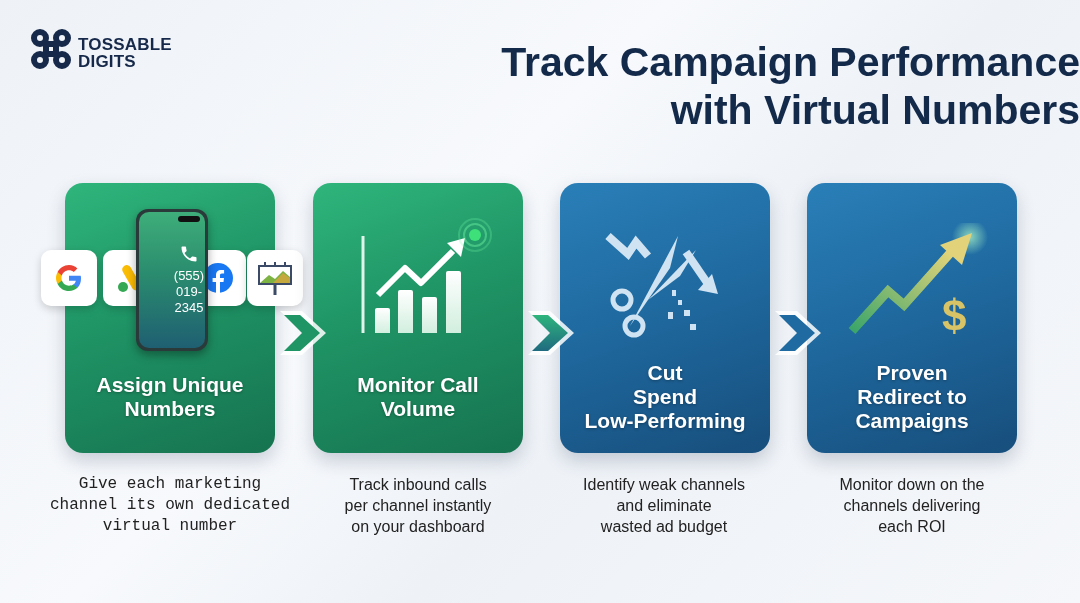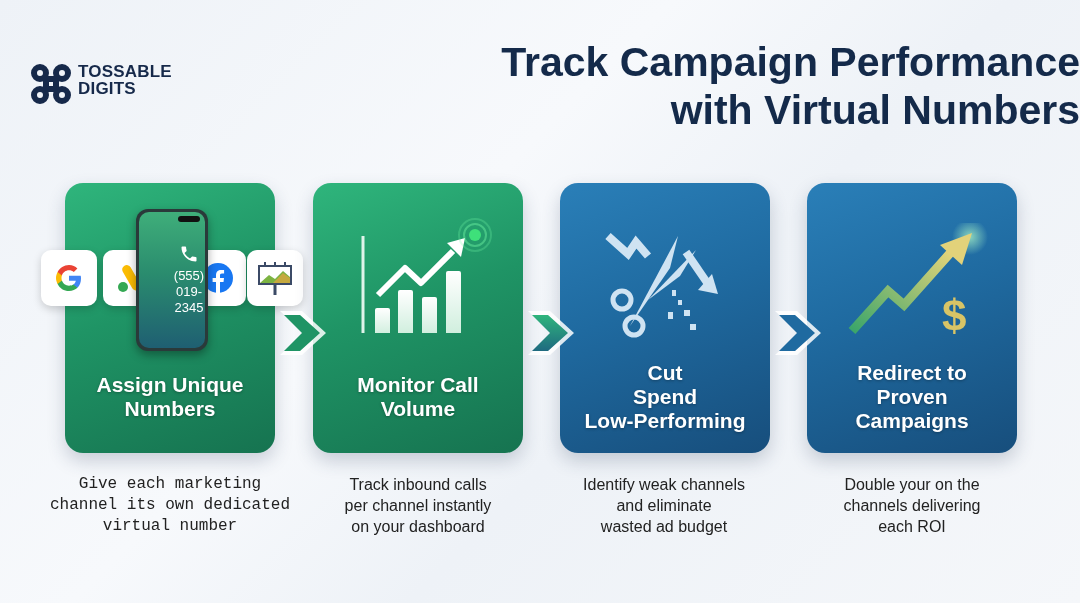--- a/index.html
+++ b/index.html
@@ -3,21 +3,21 @@
 <meta charset="utf-8">
 <style>
   * { box-sizing: border-box; margin: 0; padding: 0; }
   html, body { width: 1080px; height: 603px; overflow: hidden; }
   body {
     font-family: "Liberation Sans", "DejaVu Sans", sans-serif;
     background: linear-gradient(135deg, #eef2f7 0%, #f7f9fc 40%, #eef2f7 60%, #f5f7fa 100%);
     position: relative;
     color: #1a2a44;
   }
-  .logo { position: absolute; left: 30px; top: 28px; display: flex; align-items: flex-start; gap: 6px; margin-top: 35px; }
+  .logo { position: absolute; left: 30px; top: 28px; display: flex; align-items: flex-end; gap: 6px; }
   .logo svg { width: 42px; height: 42px; }
   .logo-text { font-weight: 700; font-size: 17px; line-height: 17px; color: #16294a; letter-spacing: 0.2px; }
   .title {
     position: absolute; left: 0; right: 0; top: 38px; text-align: right;
     font-weight: 700; font-size: 41px; line-height: 48px; color: #142a4a;
   }
   .card {
     position: absolute; top: 183px; width: 210px; height: 270px; border-radius: 18px;
     box-shadow: 0 8px 18px rgba(40,60,90,0.22);
     overflow: hidden;
@@ -188,22 +188,22 @@
           <stop offset="0" stop-color="rgba(180,255,200,0.7)"></stop>
           <stop offset="1" stop-color="rgba(180,255,200,0)"></stop>
         </radialGradient>
     </defs>
     <circle cx="128" cy="14" r="18" fill="url(#glow)"></circle>
     <polyline points="10,108 46,68 62,82 110,28" fill="none" stroke="url(#ag)" stroke-width="9" stroke-linejoin="miter"></polyline>
     <polygon points="98,22 130,10 120,42" fill="#e2d27a"></polygon>
     <text x="100" y="108" font-size="44" font-weight="700" fill="#d8c466" font-family="Liberation Sans, sans-serif">$</text>
   </svg>
   <div class="card-label" style="bottom:20px;">
+    <div>Proven</div>
     <div>Redirect to</div>
-    <div>Proven</div>
     <div>Campaigns</div>
   </div>
 </div>
 
 <svg class="chev" style="left:276px;" viewBox="0 0 56 56">
   <polygon points="4,6 26,6 50,28 26,50 4,50 28,28" fill="#fff" opacity="0.85"></polygon>
   <polygon points="8,10 24,10 44,28 24,46 8,46 26,28" fill="#1f9465"></polygon>
 </svg>
 <svg class="chev" style="left:524px;" viewBox="0 0 56 56">
   <defs>
@@ -229,16 +229,16 @@
   <div>Track inbound calls</div>
   <div>per channel instantly</div>
   <div>on your dashboard</div>
 </div>
 <div class="desc" style="left:539px;">
   <div>Identify weak channels</div>
   <div>and eliminate</div>
   <div>wasted ad budget</div>
 </div>
 <div class="desc" style="left:787px;">
-  <div>Double your on the</div>
+  <div>Monitor down on the</div>
   <div>channels delivering</div>
   <div>each ROI</div>
 </div>
 
 </body></html>

